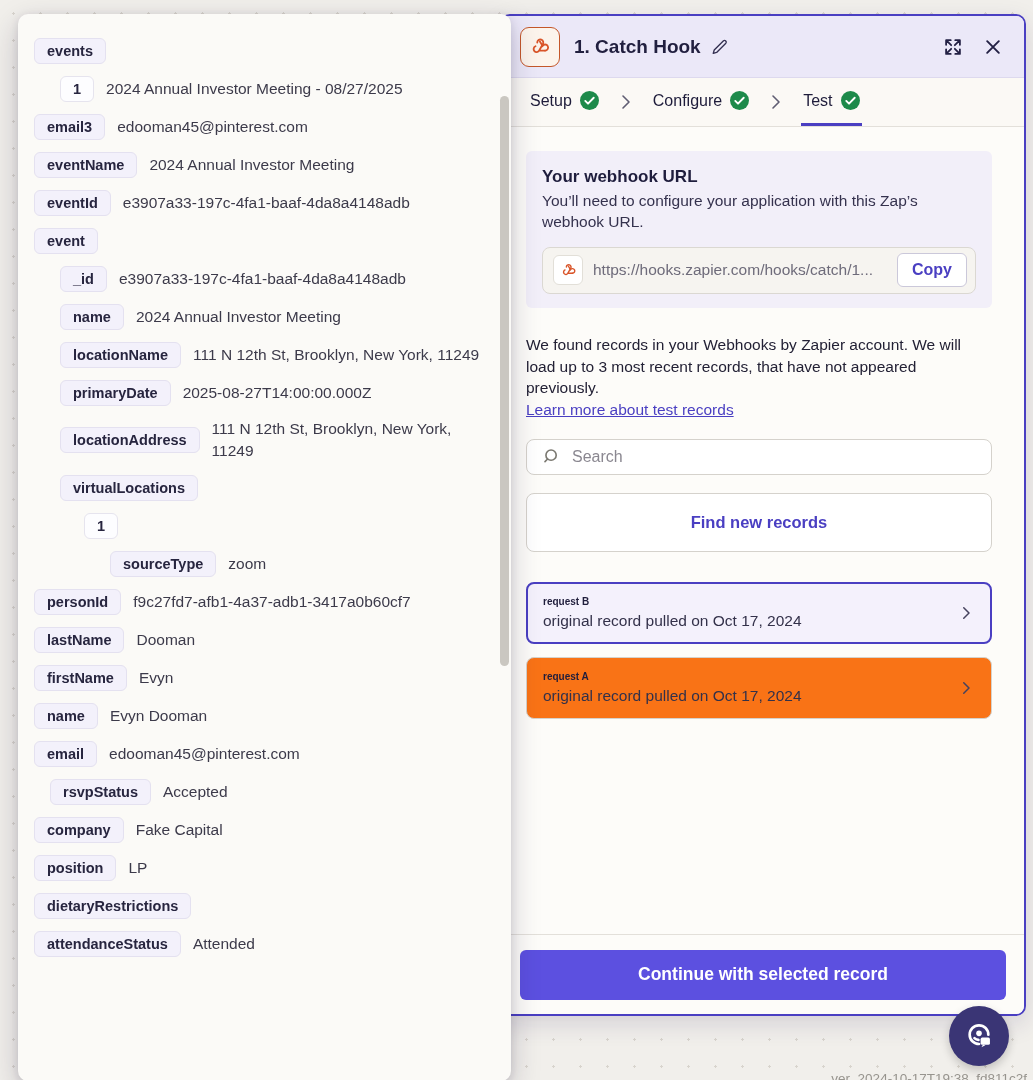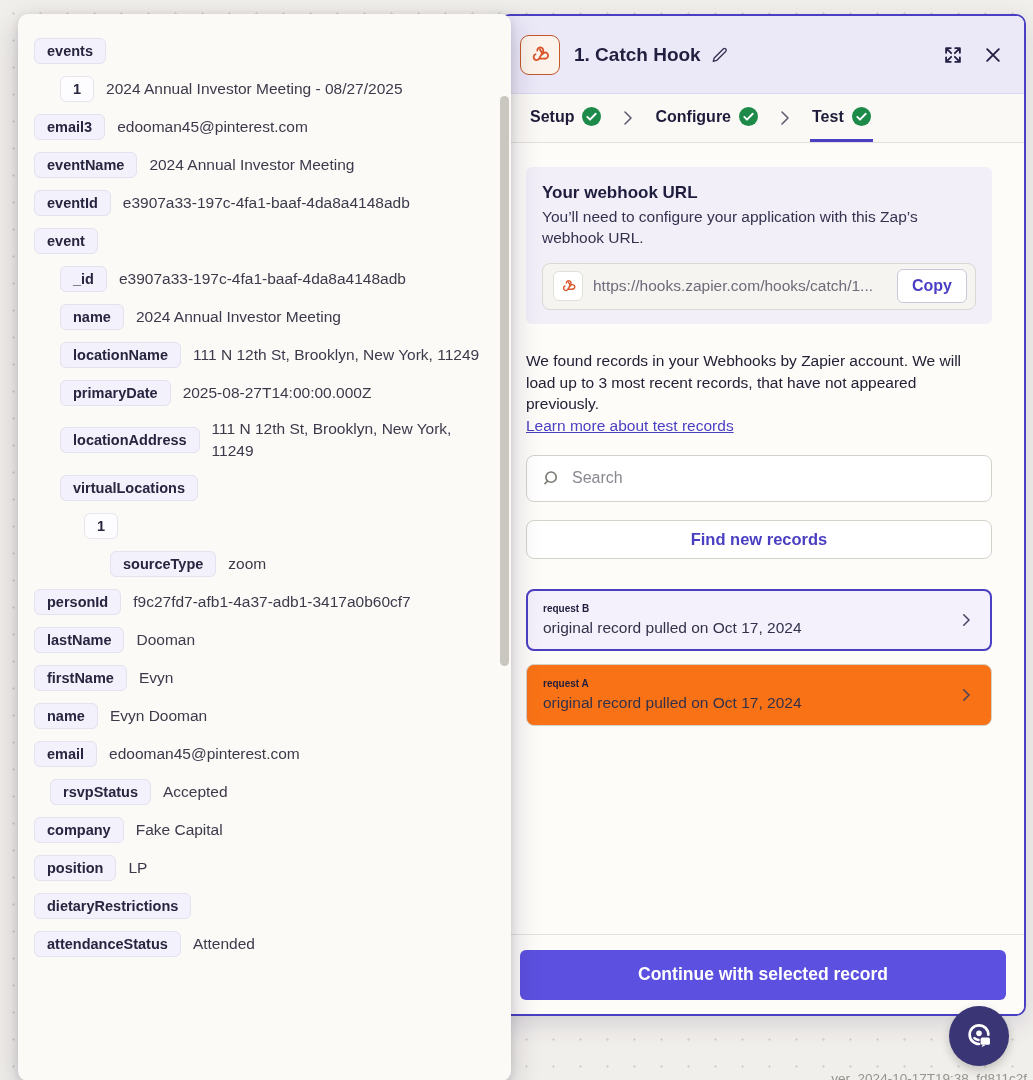--- a/index.html
+++ b/index.html
@@ -14,41 +14,41 @@
   }
 
   
   .modal {
     position:absolute; left:500px; top:14px; width:526px; height:1002px;
     background:#fdfcf9; border:2px solid #4a3fc2; border-radius:10px;
     box-shadow:0 8px 24px rgba(40,30,90,.14);
     z-index:2; overflow:hidden;
   }
   .modal-header {
-    height:78px; background:#ebe8f8; display:flex; align-items:center;
+    height:62px; background:#ebe8f8; display:flex; align-items:center;
     padding:0 18px; border-bottom:1px solid #ddd9ee;
   }
   .app-icon {
     width:40px; height:40px; border:1.5px solid #c4572a; border-radius:9px;
     background:#fcf4ec; display:flex; align-items:center; justify-content:center;
     flex:0 0 auto;
   }
   .step-title { font-size:19px; font-weight:bold; color:#211f3f; margin-left:14px; }
   .pencil { margin-left:10px; display:flex; align-items:center; }
   .header-spacer { flex:1; }
   .hicon { display:flex; align-items:center; justify-content:center; width:26px; height:26px; cursor:pointer; }
   .hicon + .hicon { margin-left:14px; }
 
   .tabbar {
     height:49px; background:#fbf9f5; border-bottom:1px solid #e3e0da;
     display:flex; align-items:stretch; padding:0 26px;
   }
   .tab { display:flex; align-items:center; gap:8px; padding:0 2px; cursor:pointer; border-bottom:3px solid transparent; }
   .tab.active { border-bottom-color:#4a3fc2; }
-  .tab-label { font-size:16px; font-weight:bold; color:#1e1c3a; }
+  .tab-label { font-size:16px; font-weight:normal; color:#1e1c3a; }
   .tab-sep { align-self:center; margin:0 20px; }
 
   .modal-content { padding:24px 32px 0 24px; }
 
   .webhook-box { background:#f2eff9; border-radius:6px; padding:16px 16px 14px 16px; }
   .wb-title { font-size:17px; font-weight:bold; color:#1f1d3d; }
   .wb-desc { font-size:15.5px; color:#35324e; line-height:1.35; margin-top:4px; }
   .url-row {
     margin-top:14px; background:#f6f4f0; border:1px solid #dbd8d2; border-radius:8px;
     height:47px; display:flex; align-items:center; padding:0 8px 0 10px; gap:10px;
@@ -63,28 +63,28 @@
     font-size:16px; font-weight:bold; color:#4a3fc2; cursor:pointer; font-family:inherit;
   }
   .wb-note-row { display:flex; align-items:baseline; margin-top:11px; }
   .wb-note { flex:1; font-size:15.5px; color:#8b8894; white-space:nowrap; overflow:hidden; text-overflow:ellipsis; }
   .more-link { font-size:15.5px; font-weight:bold; color:#4a3fc2; margin-left:10px; cursor:pointer; }
 
   .records-intro { margin-top:26px; font-size:15.5px; line-height:1.4; color:#232135; }
   .learn-link { display:inline-block; font-size:15.5px; color:#4a3fc2; text-decoration:underline; cursor:pointer; }
 
   .search-box {
-    margin-top:18px; height:47px; background:#fff; border:1px solid #d5d2cc; border-radius:8px;
+    margin-top:18px; height:36px; background:#fff; border:1px solid #d5d2cc; border-radius:8px;
     display:flex; align-items:center; padding:0 14px; gap:12px;
   }
   .search-input { border:none; outline:none; flex:1; font-size:16px; color:#232135; background:transparent; font-family:inherit; }
   .search-input::placeholder { color:#8a8790; }
 
   .find-btn {
-    margin-top:18px; width:100%; height:39px; background:#fff; border:1px solid #d5d2cc;
+    margin-top:18px; width:100%; height:59px; background:#fff; border:1px solid #d5d2cc;
     border-radius:8px; font-size:16.5px; font-weight:bold; color:#4a3fc2; cursor:pointer; font-family:inherit;
   }
 
   .records { margin-top:30px; display:flex; flex-direction:column; gap:13px; }
   .record-card {
     border:1px solid #d5d2cc; background:#f97316; border-radius:8px; padding:13px 16px;
     display:flex; align-items:center; cursor:pointer;
   }
   .record-card.selected { border:2px solid #4a3fc2; background:#f4f1fc; padding:12px 15px; }
   .record-text { flex:1; min-width:0; }

